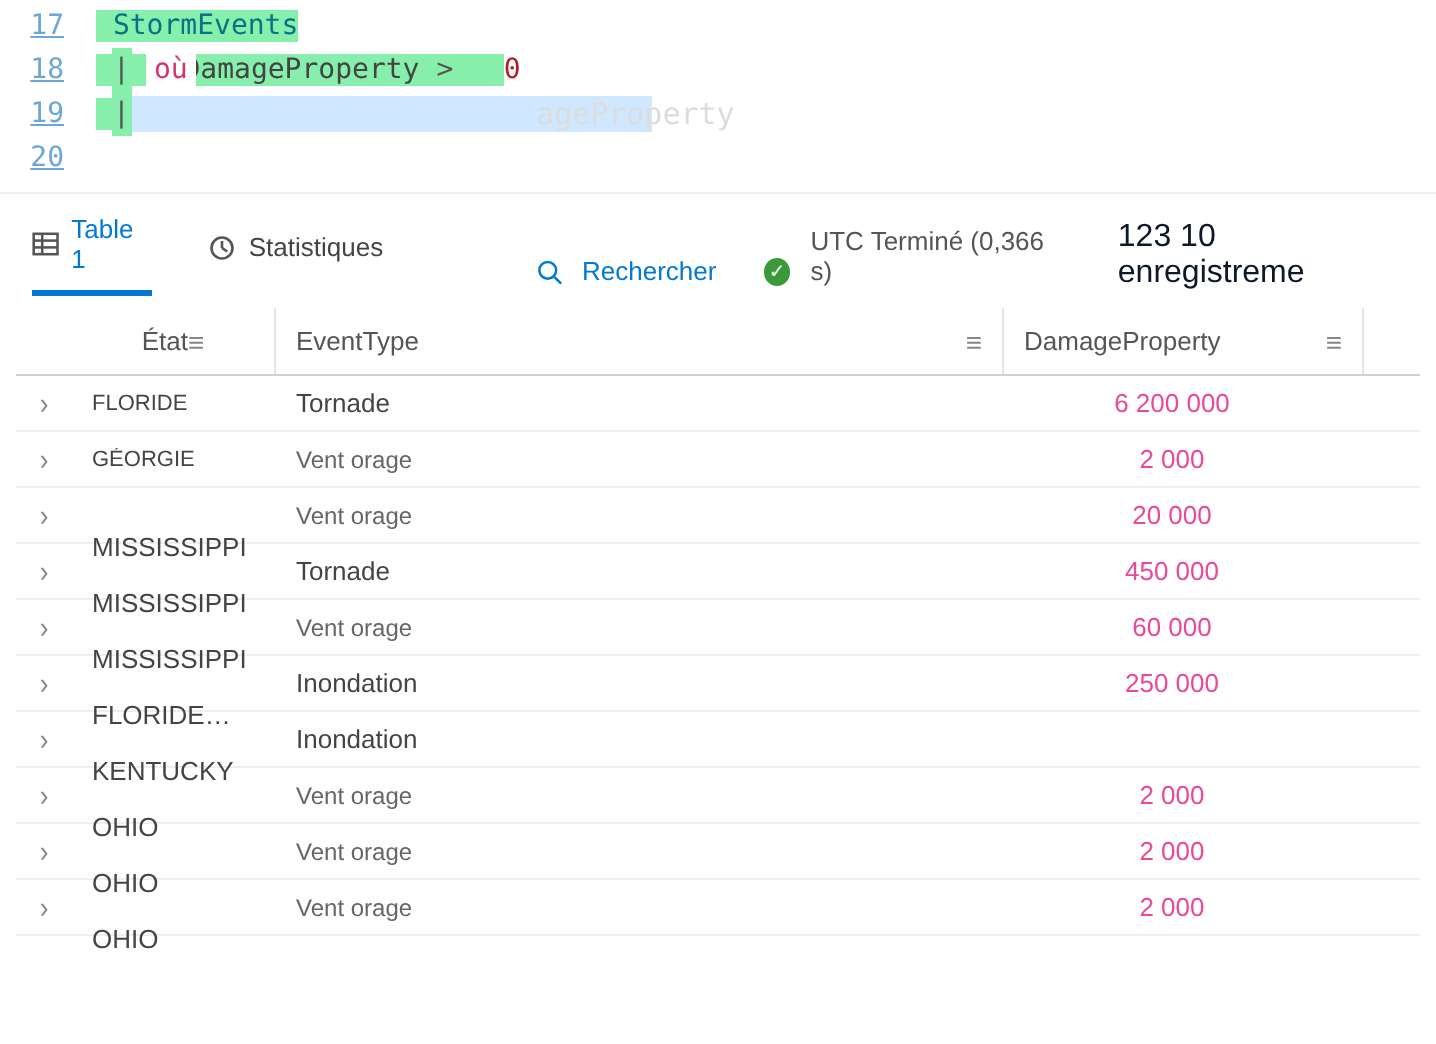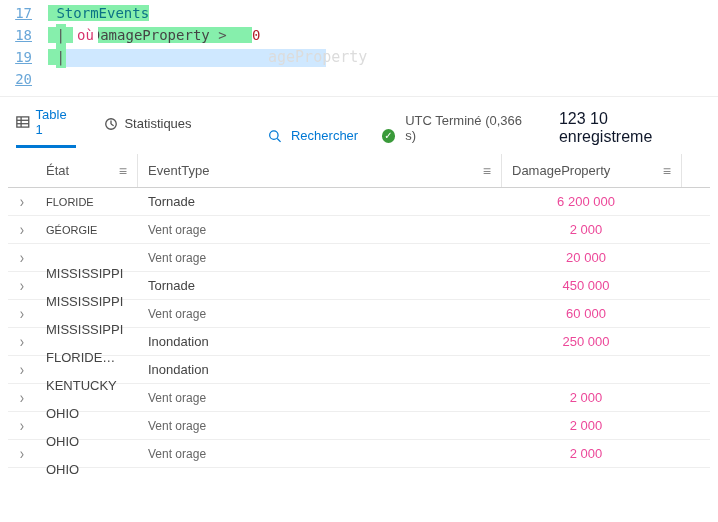--- a/index.html
+++ b/index.html
@@ -93,21 +93,21 @@
     padding: 0 10px;
     border-right:1px solid #e4e4e4;
     height:100%;
   }
   .th:last-child { border-right:none; }
   .th .menu {
     color:#888; font-size:14px;
     cursor:pointer;
   }
   .col-exp { width:28px; border-right:1px solid #e4e4e4; }
-  .col-state { width:102px; }
+  .col-state { width:102px;justify-content:center; }
   .col-event { flex:1; }
   .col-dmg { width:180px; }
   .col-tail { width:28px; }
   .row {
     display:flex; align-items:center;
     height:28px;
     border-bottom:1px solid #eee;
     font-size:13px;
   }
   .row .cell { padding: 0 10px; overflow:hidden; white-space:nowrap; text-overflow:ellipsis; }

